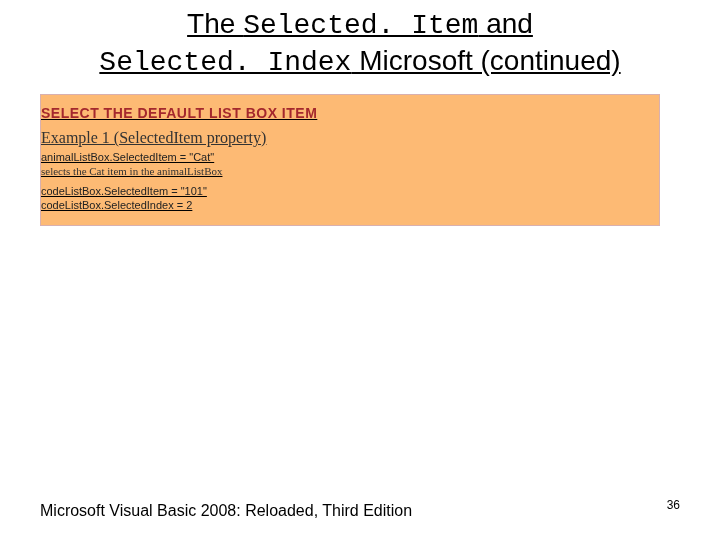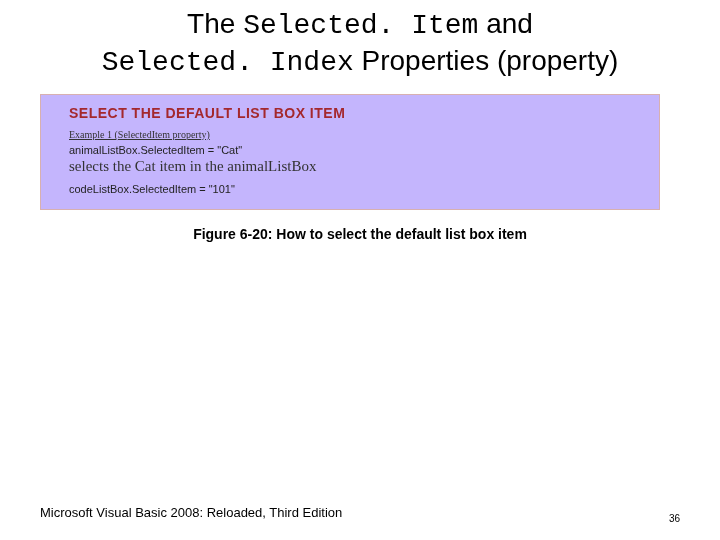--- a/index.html
+++ b/index.html
@@ -12,110 +12,111 @@
     color: #000;
     position: relative;
     overflow: hidden;
   }
   .slide {
     box-sizing: border-box;
     width: 720px;
     height: 540px;
     padding: 6px 40px 20px 40px;
     position: relative;
+    text-decoration: underline;
   }
   .title {
     text-align: center;
     font-size: 28px;
     line-height: 1.25;
     margin: 0 0 14px 0;
     font-weight: normal;
   }
   .title .mono {
     font-family: "Courier New", Courier, monospace;
   }
   .figure-box {
     border: 1px solid #d8b0b0;
     margin: 0 20px 0 0;
-    padding: 10px 14px 12px 28px;
-    background: #c4b5fd;
+    padding: 10px 14px 12px 0;
+    background: #fdba74;
   }
   .fig-heading {
     font-family: Arial, Helvetica, sans-serif;
     font-weight: bold;
     font-size: 14px;
     letter-spacing: 0.5px;
     color: #a4282d;
     margin: 0 0 8px 0;
   }
   .example-label {
     font-family: Georgia, "Times New Roman", serif;
-    font-size: 10px;
+    font-size: 16px;
     color: #333;
     margin: 6px 0 4px 0;
     text-decoration: underline;
   }
   .code-line {
     font-family: Arial, Helvetica, sans-serif;
     font-size: 11px;
     color: #222;
     margin: 2px 0;
   }
   .desc-line {
     font-family: Georgia, "Times New Roman", serif;
-    font-size: 15px;
+    font-size: 11px;
     color: #333;
     margin: 2px 0 8px 0;
   }
   .caption {
     text-align: center;
     font-size: 14px;
     font-weight: bold;
     margin: 16px 0 0 0;
     font-family: Arial, Helvetica, sans-serif;
   }
   .footer-left {
     position: absolute;
     left: 40px;
     bottom: 20px;
-    font-size: 13px;
+    font-size: 16px;
     font-family: Arial, Helvetica, sans-serif;
   }
   .footer-right {
     position: absolute;
     right: 40px;
-    bottom: 16px;
-    font-size: 10px;
+    bottom: 28px;
+    font-size: 12px;
     font-family: Arial, Helvetica, sans-serif;
   }
 </style>
 </head>
 <body>
 
 <div class="slide">
 
   <h1 class="title">
     <span>The </span><span class="mono">Selected. Item</span><span> and </span><br>
-    <span class="mono">Selected. Index</span><span> Properties (property)</span>
+    <span class="mono">Selected. Index</span><span> Microsoft (continued)</span>
   </h1>
 
   <div class="figure-box">
     <div class="fig-heading">SELECT THE DEFAULT LIST BOX ITEM</div>
 
     <div>
       <div class="example-label">Example 1 (SelectedItem property)</div>
       <div class="code-line">animalListBox.SelectedItem = "Cat"</div>
       <div class="desc-line">selects the Cat item in the animalListBox</div>
     </div>
 
     <div>
       <div class="code-line">codeListBox.SelectedItem = "101"</div>
     </div>
 
     <div>
+      <div class="code-line">codeListBox.SelectedIndex = 2</div>
     </div>
   </div>
 
-  <div class="caption">Figure 6-20: How to select the default list box item</div>
 
   <div class="footer-left">Microsoft Visual Basic 2008: Reloaded, Third Edition</div>
   <div class="footer-right">36</div>
 </div>
 
 </body></html>

